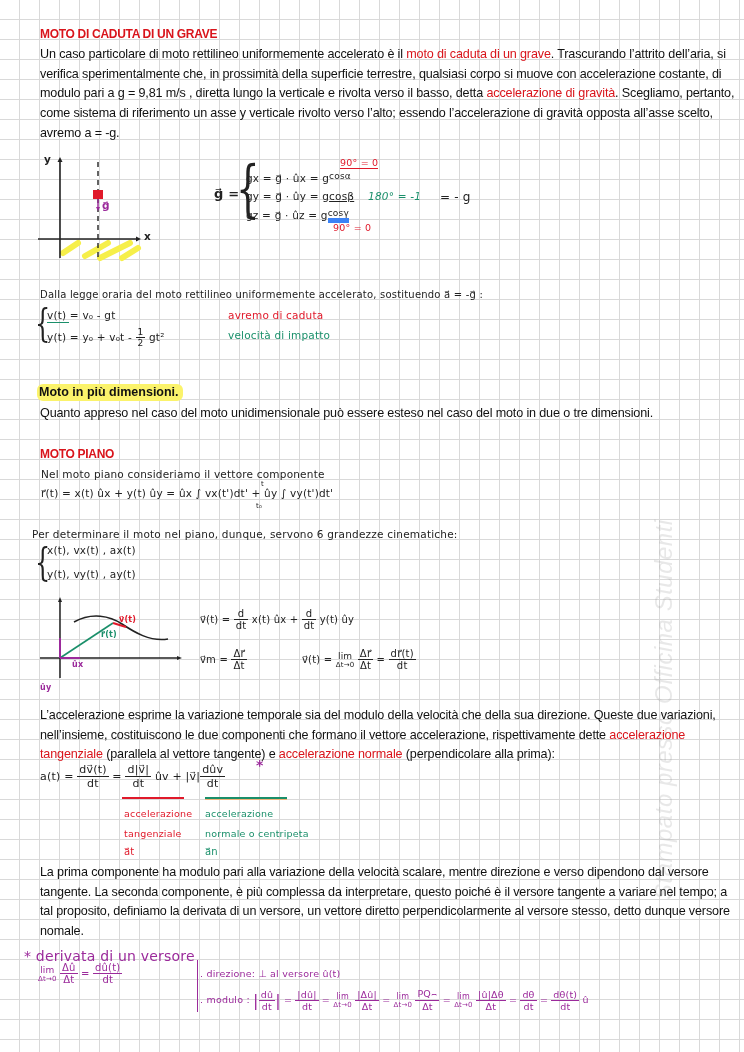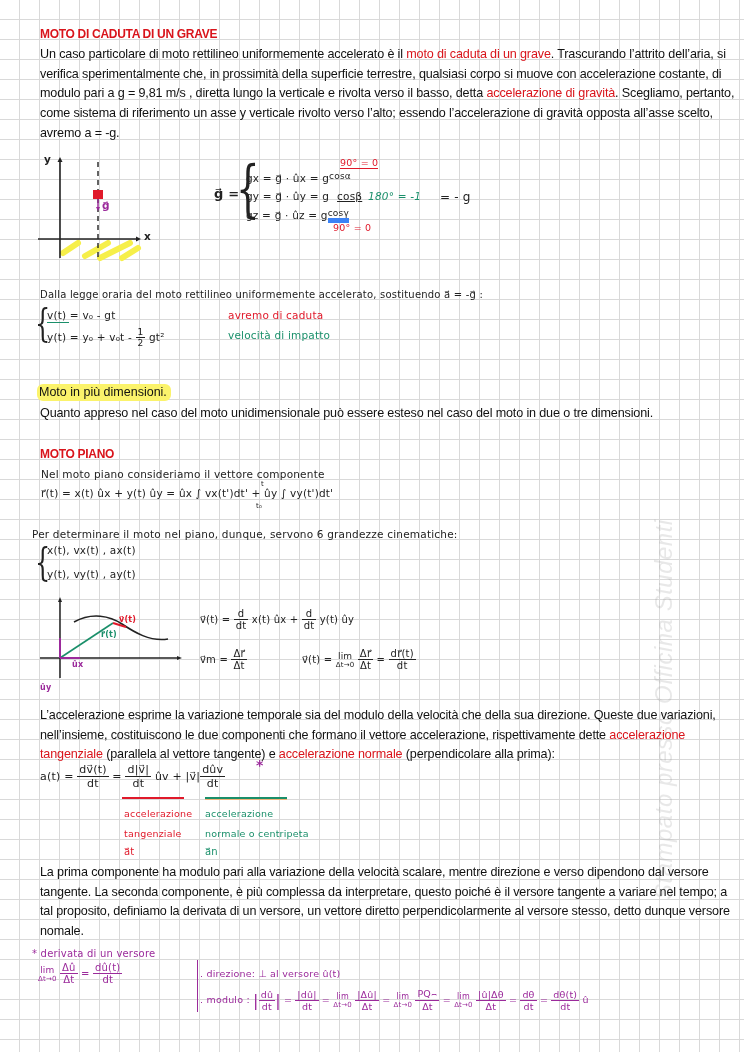--- a/index.html
+++ b/index.html
@@ -63,40 +63,40 @@
 <div class="abs hand" style="left:144px; top:230px; font-weight:bold;">x</div>
 <div class="abs hand hand-purple" style="left:102px; top:199px; font-weight:bold;">g⃗</div>
 
 <div class="abs hand" style="left:214px; top:186px; font-size:13px; font-weight:bold;">g⃗ =</div>
 <div class="brace" style="left:228px; top:158px; font-size:62px;">{</div>
 <div class="abs hand" style="left:246px; top:172px;">
   <span>gx = g⃗ · ûx = g</span><span style="font-size:9px; position:relative; top:-3px;">cosα</span>
 </div>
 <div class="abs hand hand-red" style="left:340px; top:157px; font-size:9.5px; border-bottom:1px solid #e0192a;">90° = 0</div>
 <div class="abs hand" style="left:246px; top:190px;">
-  <span>gy = g⃗ · ûy = g</span><span style="text-decoration:underline;margin-left:8px;">cosβ</span>
+  <span>gy = g⃗ · ûy = g</span><span style="text-decoration:underline;">cosβ</span>
 </div>
 <div class="abs hand hand-green" style="left:368px; top:190px;font-style:italic;">180° = -1</div>
 <div class="abs hand" style="left:440px; top:190px; font-size:12px;">= - g</div>
 <div class="abs hand" style="left:246px; top:209px;">
   <span>gz = g⃗ · ûz = g</span><span style="font-size:9px; position:relative; top:-3px; border-bottom:5px solid #3b82f6;">cosγ</span>
 </div>
 <div class="abs hand hand-red" style="left:333px; top:222px; font-size:9.5px;">90° = 0</div>
 
 <div class="abs hand" style="left:40px; top:289px; font-size:10px;">Dalla legge oraria del moto rettilineo uniformemente accelerato, sostituendo a⃗ = -g⃗ :</div>
 <div class="brace" style="left:30px; top:302px; font-size:40px;">{</div>
 <div class="abs hand" style="left:47px; top:309px;">v(t) = v₀ - gt</div>
 <div class="abs" style="left:47px; top:322px; width:22px; border-top:1.5px solid #1a8f6a;"></div>
 <div class="abs hand" style="left:47px; top:327px;">
   <span>y(t) = y₀ + v₀t - </span><span class="frac" style="font-size:9px;"><span class="num">1</span><span class="den">2</span></span><span> gt²</span>
 </div>
 <div class="abs hand hand-red" style="left:228px; top:309px;">avremo di caduta</div>
 <div class="abs hand hand-green" style="left:228px; top:329px;">velocità di impatto</div>
 
-<div class="abs" style="left:37px; top:385px; font-size:12.5px;">
+<div class="abs" style="left:37px; top:385px; font-size:12.5px;font-weight:bold;">
   <span class="hl">Moto in più dimensioni.</span>
 </div>
 <div class="abs para" style="left:40px; top:404px; width:700px;">Quanto appreso nel caso del moto unidimensionale può essere esteso nel caso del moto in due o tre dimensioni.</div>
 
 <div class="abs heading" style="left:40px; top:447px;">MOTO PIANO</div>
 <div class="abs hand" style="left:41px; top:468px;">Nel moto piano consideriamo il vettore componente</div>
 <div class="abs hand" style="left:41px; top:487px;">r⃗(t) = x(t) ûx + y(t) ûy = ûx ∫ vx(t')dt' + ûy ∫ vy(t')dt'</div>
 <div class="abs hand" style="left:261px; top:480px; font-size:7px;">t</div>
 <div class="abs hand" style="left:256px; top:502px; font-size:7px;">t₀</div>
 <div class="abs hand" style="left:32px; top:528px;">Per determinare il moto nel piano, dunque, servono 6 grandezze cinematiche:</div>
@@ -156,21 +156,21 @@
 <div class="abs" style="left:205px; top:797px; width:82px; border-top:2px solid #1a8f6a; border-bottom:1px solid #f2b37a;"></div>
 <div class="abs hand hand-red" style="left:124px; top:808px; font-size:9.5px;">accelerazione</div>
 <div class="abs hand hand-red" style="left:124px; top:828px; font-size:9.5px;">tangenziale</div>
 <div class="abs hand hand-red" style="left:124px; top:846px; font-size:10px;">a⃗t</div>
 <div class="abs hand hand-green" style="left:205px; top:808px; font-size:9.5px;">accelerazione</div>
 <div class="abs hand hand-green" style="left:205px; top:828px; font-size:9.5px;">normale o centripeta</div>
 <div class="abs hand hand-green" style="left:205px; top:846px; font-size:10px;">a⃗n</div>
 
 <div class="abs para" style="left:40px; top:863px; width:700px;">La prima componente ha modulo pari alla variazione della velocità scalare, mentre direzione e verso dipendono dal versore tangente. La seconda componente, è più complessa da interpretare, questo poiché è il versore tangente a variare nel tempo; a tal proposito, definiamo la derivata di un versore, un vettore diretto perpendicolarmente al versore stesso, detto dunque versore nomale.</div>
 
-<div class="abs hand hand-purple" style="left:32px; top:948px; font-size:10px;">* derivata di un versore</div>
+<div class="abs hand hand-purple" style="left:24px; top:948px; font-size:14px;">* derivata di un versore</div>
 <div class="abs hand hand-purple" style="left:38px; top:962px; font-size:10px;">
   <span class="frac" style="font-size:9px;"><span style="display:block;">lim</span><span style="display:block; font-size:7px;">Δt→0</span></span>
   <span class="frac"><span class="num">Δû</span><span class="den">Δt</span></span>
   <span>=</span>
   <span class="frac"><span class="num">dû(t)</span><span class="den">dt</span></span>
 </div>
 <div class="abs" style="left:197px; top:960px; height:52px; border-left:1.5px solid #9b2a9b;"></div>
 <div class="abs hand hand-purple" style="left:200px; top:968px; font-size:9.5px;">. direzione: ⊥ al versore û(t)</div>
 <div class="abs hand hand-purple" style="left:200px; top:988px; font-size:9.5px; white-space:nowrap;">
   <span>. modulo :</span>

